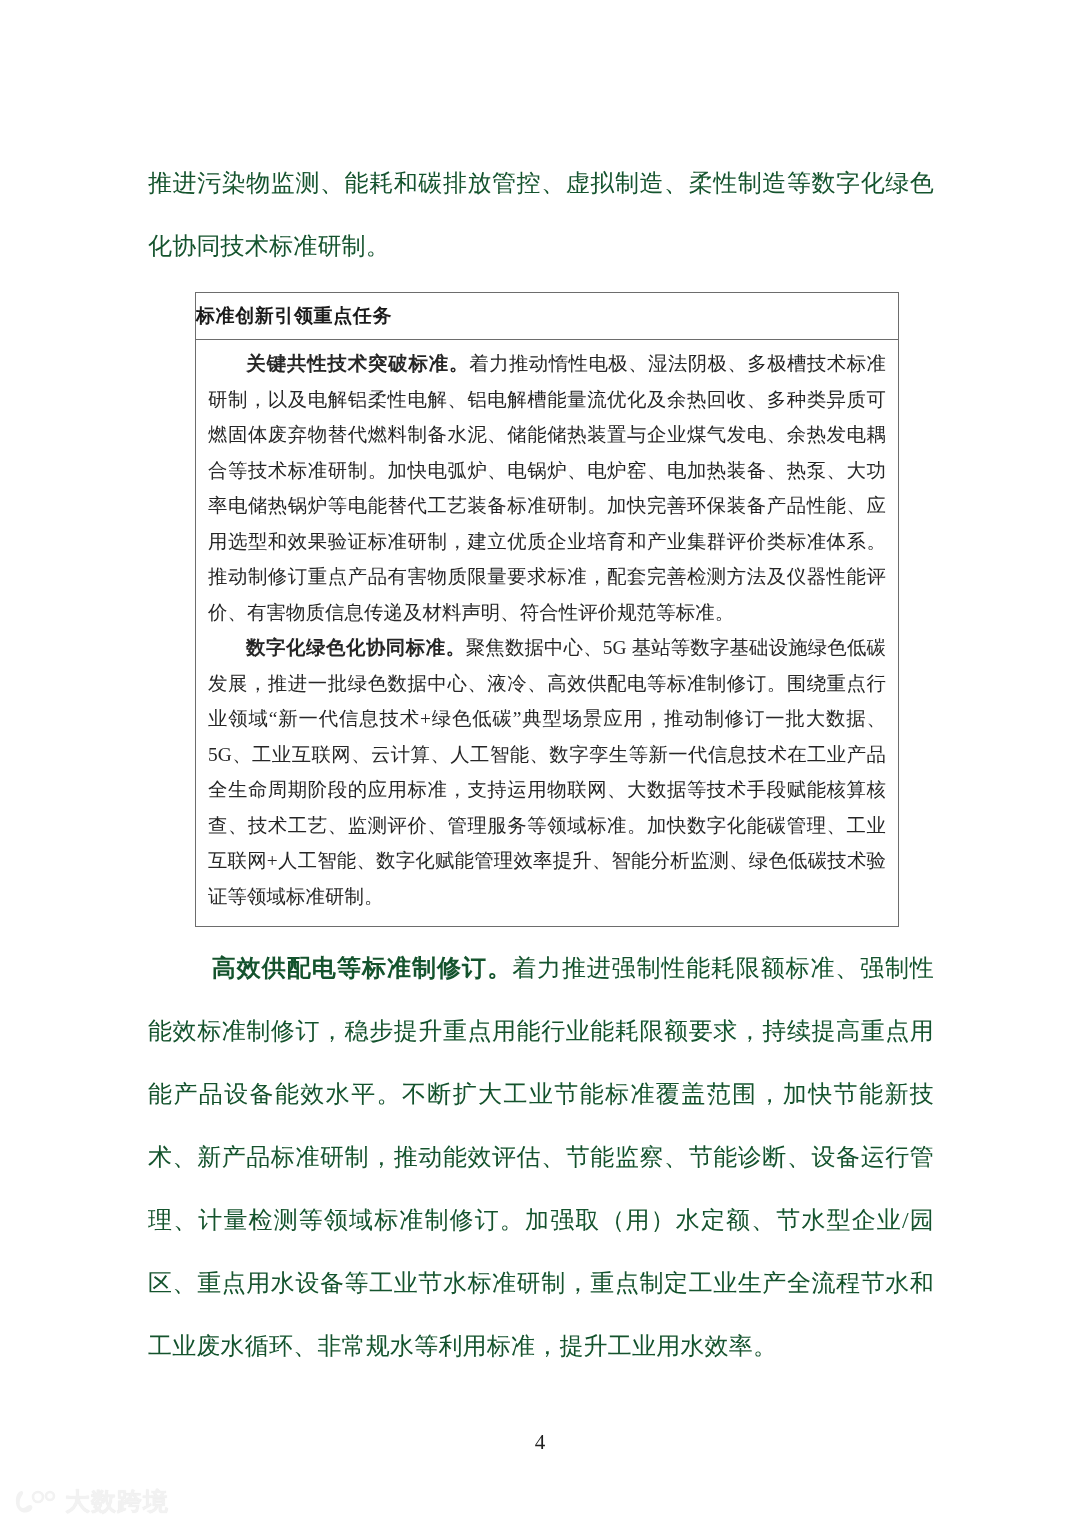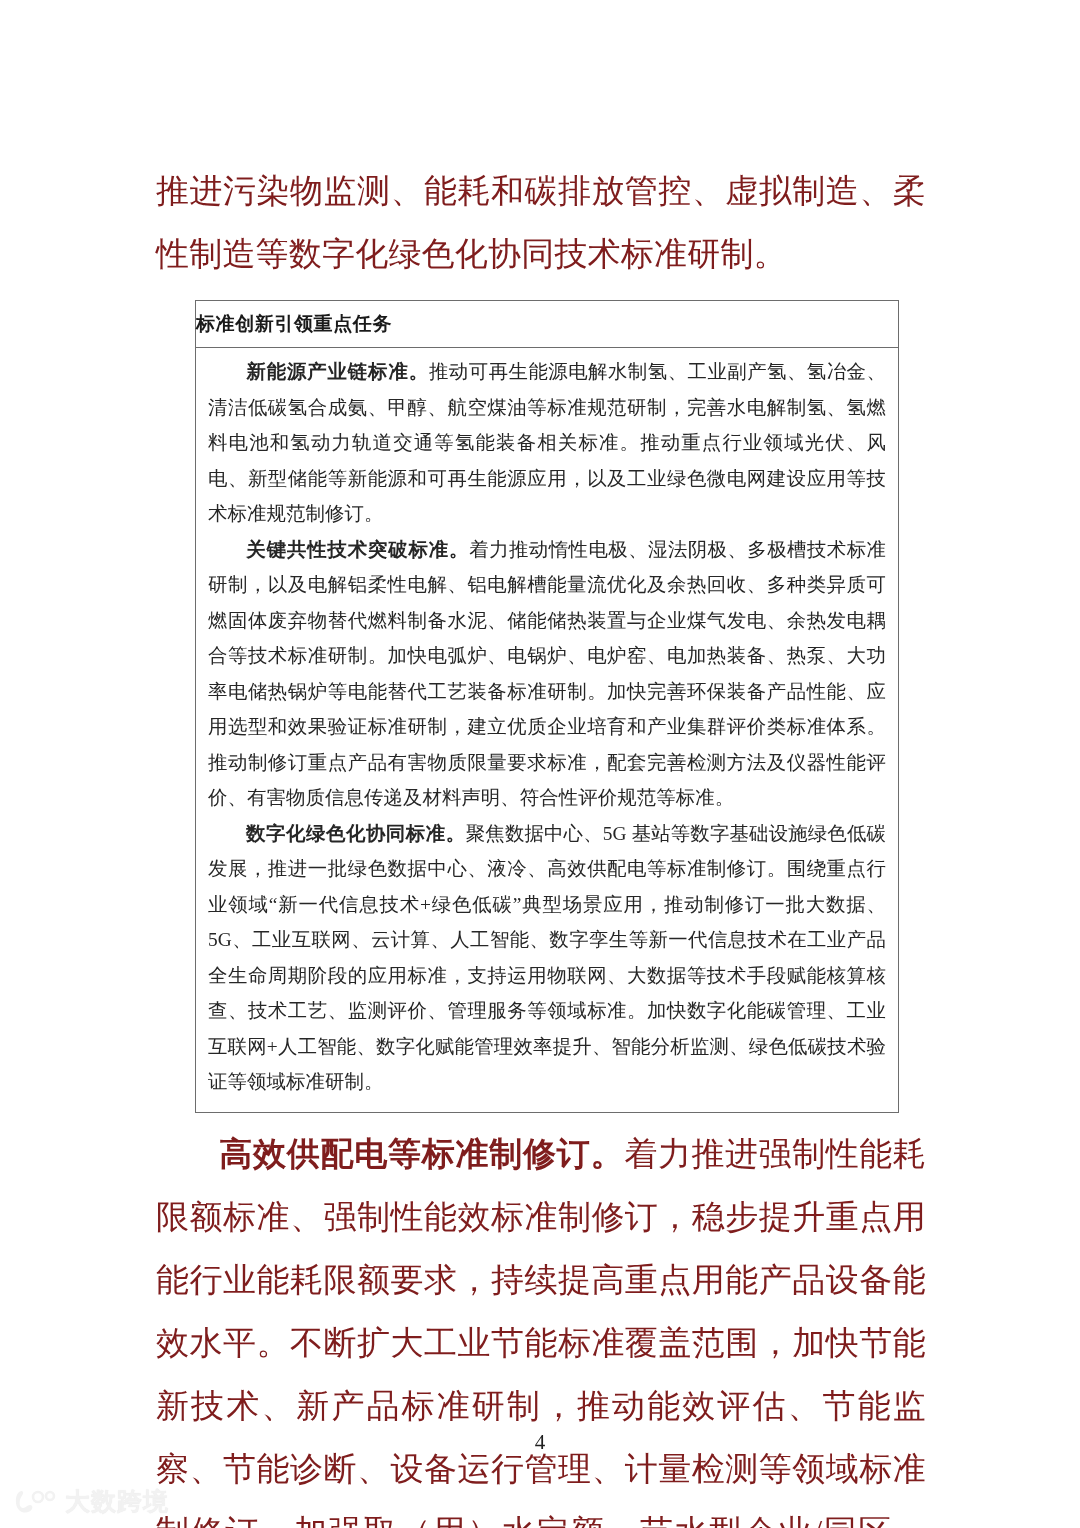--- a/index.html
+++ b/index.html
@@ -27,27 +27,27 @@
 
   
   .content {
     position: absolute;
     left: 148px;
     top: 152px;
     width: 786px;
   }
 
   .body-para {
-    font-size: 33px;
+    font-size: 24px;
     line-height: 63px;
     letter-spacing: 0.2px;
     text-align: justify;
     text-justify: inter-ideograph;
-    margin: 8px;
-    color: #7f1d1d;
+    margin: 0;
+    color: #14532d;
   }
   .body-para .indent { display: inline-block; width: 63px; }
   .body-para .lead {
     font-weight: bold;
     letter-spacing: 0.4px;
   }
 
   
   .section-heading {
     font-size: 31px;
@@ -137,21 +137,20 @@
 <div class="page">
 
   <div class="content">
 
     <p class="body-para">推进污染物监测、能耗和碳排放管控、虚拟制造、柔性制造等数字化绿色化协同技术标准研制。</p>
 
     <div class="task-table">
       <div class="task-table-header">标准创新引领重点任务</div>
       <div class="task-table-body">
 
-        <p class="task-para"><span class="indent"></span><span class="lead">新能源产业链标准。</span><span>推动可再生能源电解水制氢、工业副产氢、氢冶金、清洁低碳氢合成氨、甲醇、航空煤油等标准规范研制，完善水电解制氢、氢燃料电池和氢动力轨道交通等氢能装备相关标准。推动重点行业领域光伏、风电、新型储能等新能源和可再生能源应用，以及工业绿色微电网建设应用等技术标准规范制修订。</span></p>
 
         <p class="task-para"><span class="indent"></span><span class="lead">关键共性技术突破标准。</span><span>着力推动惰性电极、湿法阴极、多极槽技术标准研制，以及电解铝柔性电解、铝电解槽能量流优化及余热回收、多种类异质可燃固体废弃物替代燃料制备水泥、储能储热装置与企业煤气发电、余热发电耦合等技术标准研制。加快电弧炉、电锅炉、电炉窑、电加热装备、热泵、大功率电储热锅炉等电能替代工艺装备标准研制。加快完善环保装备产品性能、应用选型和效果验证标准研制，建立优质企业培育和产业集群评价类标准体系。推动制修订重点产品有害物质限量要求标准，配套完善检测方法及仪器性能评价、有害物质信息传递及材料声明、符合性评价规范等标准。</span></p>
 
         <p class="task-para"><span class="indent"></span><span class="lead">数字化绿色化协同标准。</span><span>聚焦数据中心、5G 基站等数字基础设施绿色低碳发展，推进一批绿色数据中心、液冷、高效供配电等标准制修订。围绕重点行业领域“新一代信息技术+绿色低碳”典型场景应用，推动制修订一批大数据、5G、工业互联网、云计算、人工智能、数字孪生等新一代信息技术在工业产品全生命周期阶段的应用标准，支持运用物联网、大数据等技术手段赋能核算核查、技术工艺、监测评价、管理服务等领域标准。加快数字化能碳管理、工业互联网+人工智能、数字化赋能管理效率提升、智能分析监测、绿色低碳技术验证等领域标准研制。</span></p>
 
       </div>
     </div>
 
 
     <p class="body-para"><span class="indent"></span><span class="lead">高效供配电等标准制修订。</span><span>着力推进强制性能耗限额标准、强制性能效标准制修订，稳步提升重点用能行业能耗限额要求，持续提高重点用能产品设备能效水平。不断扩大工业节能标准覆盖范围，加快节能新技术、新产品标准研制，推动能效评估、节能监察、节能诊断、设备运行管理、计量检测等领域标准制修订。加强取（用）水定额、节水型企业/园区、重点用水设备等工业节水标准研制，重点制定工业生产全流程节水和工业废水循环、非常规水等利用标准，提升工业用水效率。</span></p>

